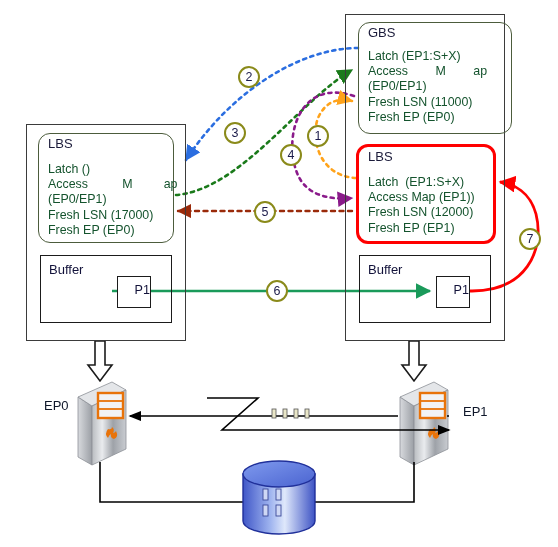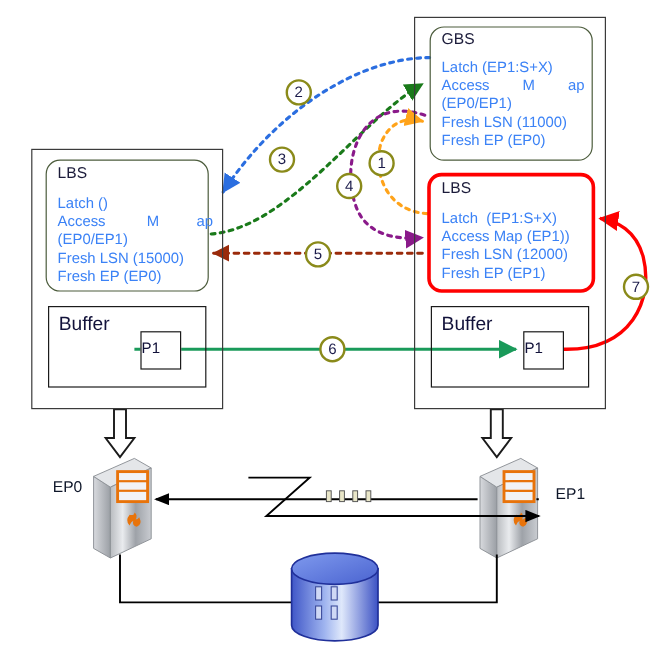--- a/index.html
+++ b/index.html
@@ -36,75 +36,75 @@
   
   .state-box {
     position: absolute;
     border-radius: 12px;
     box-sizing: border-box;
     background: transparent;
   }
   .state-box.olive { border: 1.4px solid #4c5c3c; }
   .state-box.red   { border: 3px solid #ff0000; }
 
-  #gbs-right  { left: 358px; top: 22px;  width: 136px; height: 112px; }
+  #gbs-right  { left: 358px; top: 22px;  width: 154px; height: 112px; }
   #lbs-right  { left: 356px; top: 144px; width: 140px; height: 100px; }
   #lbs-left   { left: 38px;  top: 133px; width: 136px; height: 110px; }
 
   .sb-title {
     position: absolute;
     left: 9px;
     top: 2px;
     font-size: 13px;
     color: #1b1b3a;
     white-space: nowrap;
   }
   .sb-body {
     position: absolute;
     left: 9px;
     font-size: 12.4px;
     line-height: 15.2px;
-    color: #3b82f6;
+    color: #14532d;
     white-space: pre;
   }
   #gbs-right .sb-body { top: 26px; }
   #lbs-right .sb-body { top: 28px; }
   #lbs-left  .sb-body { top: 28px; }
 
   
   .buffer-box {
     position: absolute;
     border: 1.6px solid #1b1b1b;
     box-sizing: border-box;
     background: transparent;
   }
   #buffer-left  { left: 40px;  top: 255px; width: 132px; height: 68px; }
   #buffer-right { left: 359px; top: 255px; width: 132px; height: 68px; }
   .buffer-label {
     position: absolute;
     left: 8px;
     top: 6px;
-    font-size: 16px;
+    font-size: 13px;
     color: #12123a;
   }
   .page-box {
     position: absolute;
     border: 1.8px solid #1b1b1b;
     box-sizing: border-box;
     width: 34px;
     height: 32px;
     top: 20px;
     background: #ffffff;
   }
   #page-left  { left: 76px; }
   #page-right { left: 76px; }
   .page-label {
     position: absolute;
     width: 100%;
-    text-align: left;
+    text-align: right;
     top: 6px;
     font-size: 12.6px;
     color: #12123a;
   }
 
   
   .ep-label {
     position: absolute;
     font-size: 13px;
     color: #0f172a;
@@ -252,21 +252,21 @@
     </g>
   </svg>
 
   <div class="outer-box" id="outer-left"></div>
 
   <div class="state-box olive" id="lbs-left">
     <div class="sb-title">LBS</div>
     <div class="sb-body">Latch ()
 Access          M         ap
 (EP0/EP1)
-Fresh LSN (15000)
+Fresh LSN (17000)
 Fresh EP (EP0)</div>
   </div>
 
   <div class="buffer-box" id="buffer-left">
     <div class="buffer-label">Buffer</div>
     <div class="page-box" id="page-left">
       <div class="page-label">P1</div>
     </div>
   </div>
 

